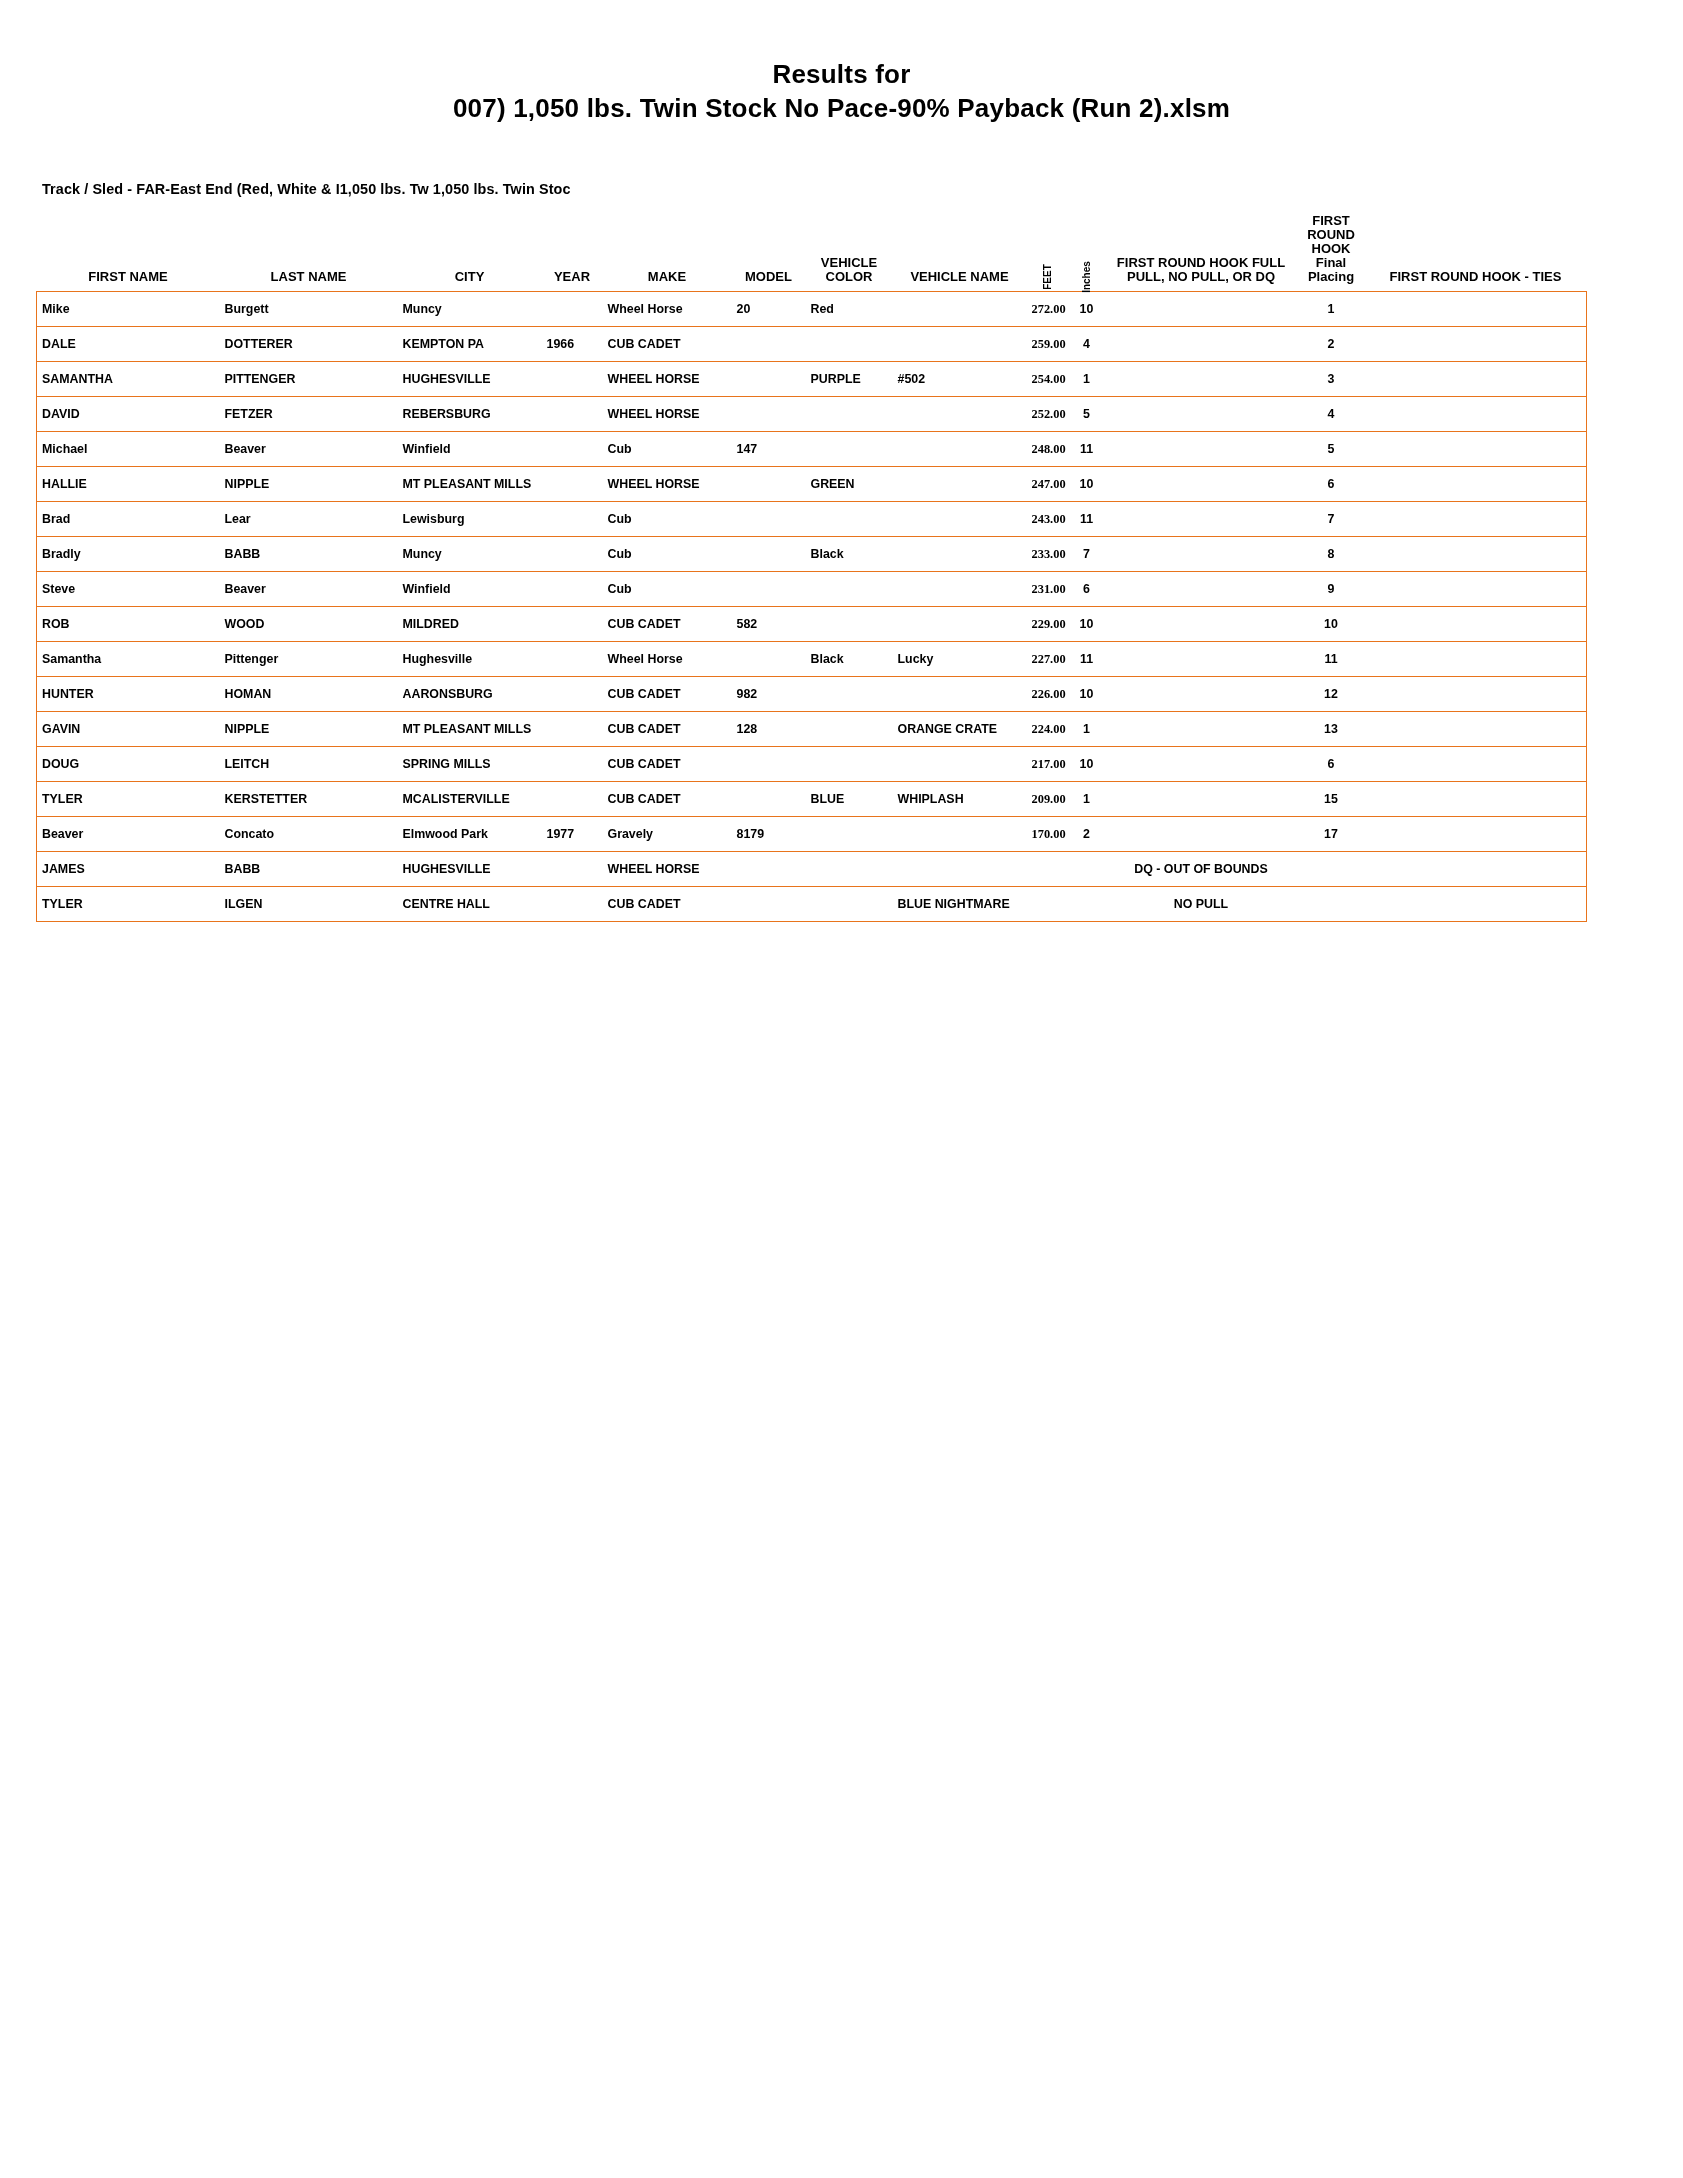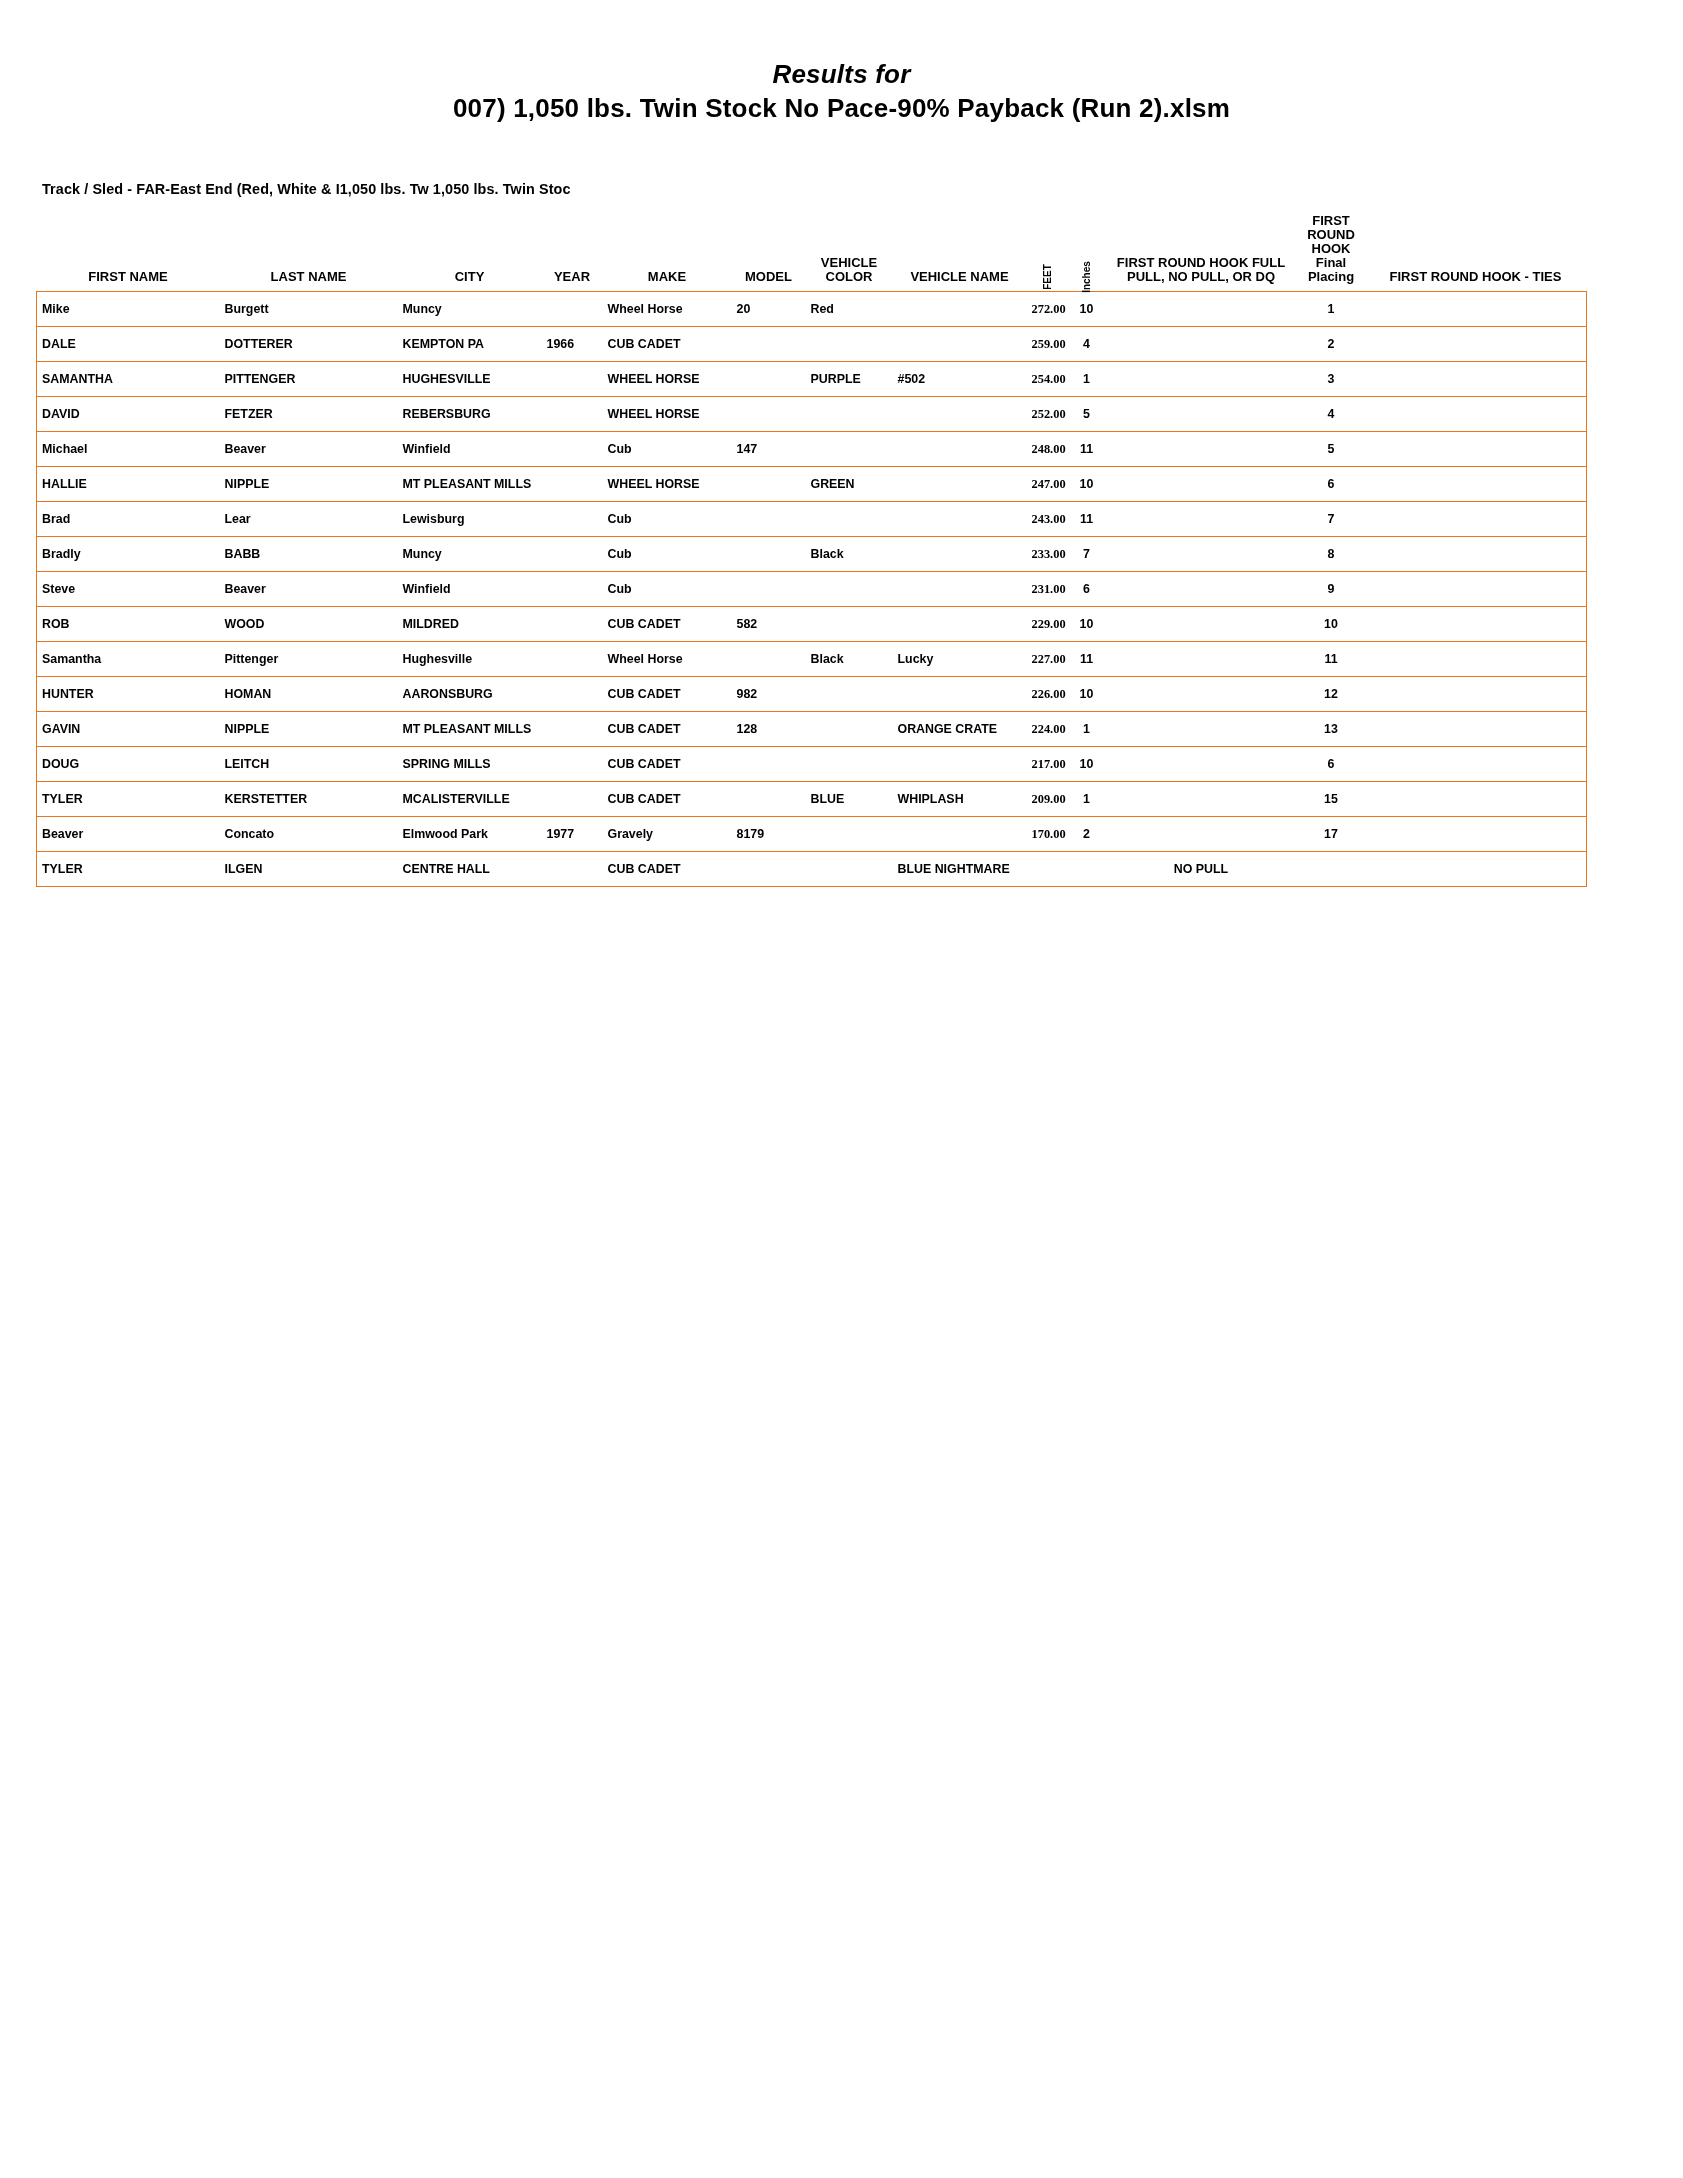--- a/index.html
+++ b/index.html
@@ -24,21 +24,20 @@
   }
   .title-block {
     text-align: center;
     margin-top: 57px;
   }
   .title-line1 {
     font-size: 26px;
     font-weight: bold;
     letter-spacing: 0.2px;
     line-height: 34px;
-    font-style: italic;
   }
   .title-line2 {
     font-size: 26px;
     font-weight: bold;
     letter-spacing: 0.2px;
     line-height: 34px;
   }
 
   .subheader-row {
     margin-top: 56px;
@@ -433,20 +432,35 @@
             <td>8179</td>
             <td></td>
             <td></td>
             <td class="num">170.00</td>
             <td class="ctr">2</td>
             <td class="status"></td>
             <td class="ctr">17</td>
             <td></td>
           </tr>
           <tr>
+            <td>JAMES</td>
+            <td>BABB</td>
+            <td>HUGHESVILLE</td>
+            <td></td>
+            <td>WHEEL HORSE</td>
+            <td></td>
+            <td></td>
+            <td></td>
+            <td class="num"></td>
+            <td class="ctr"></td>
+            <td class="status">DQ - OUT OF BOUNDS</td>
+            <td class="ctr"></td>
+            <td></td>
+          </tr>
+          <tr>
             <td>TYLER</td>
             <td>ILGEN</td>
             <td>CENTRE HALL</td>
             <td></td>
             <td>CUB CADET</td>
             <td></td>
             <td></td>
             <td>BLUE NIGHTMARE</td>
             <td class="num"></td>
             <td class="ctr"></td>

